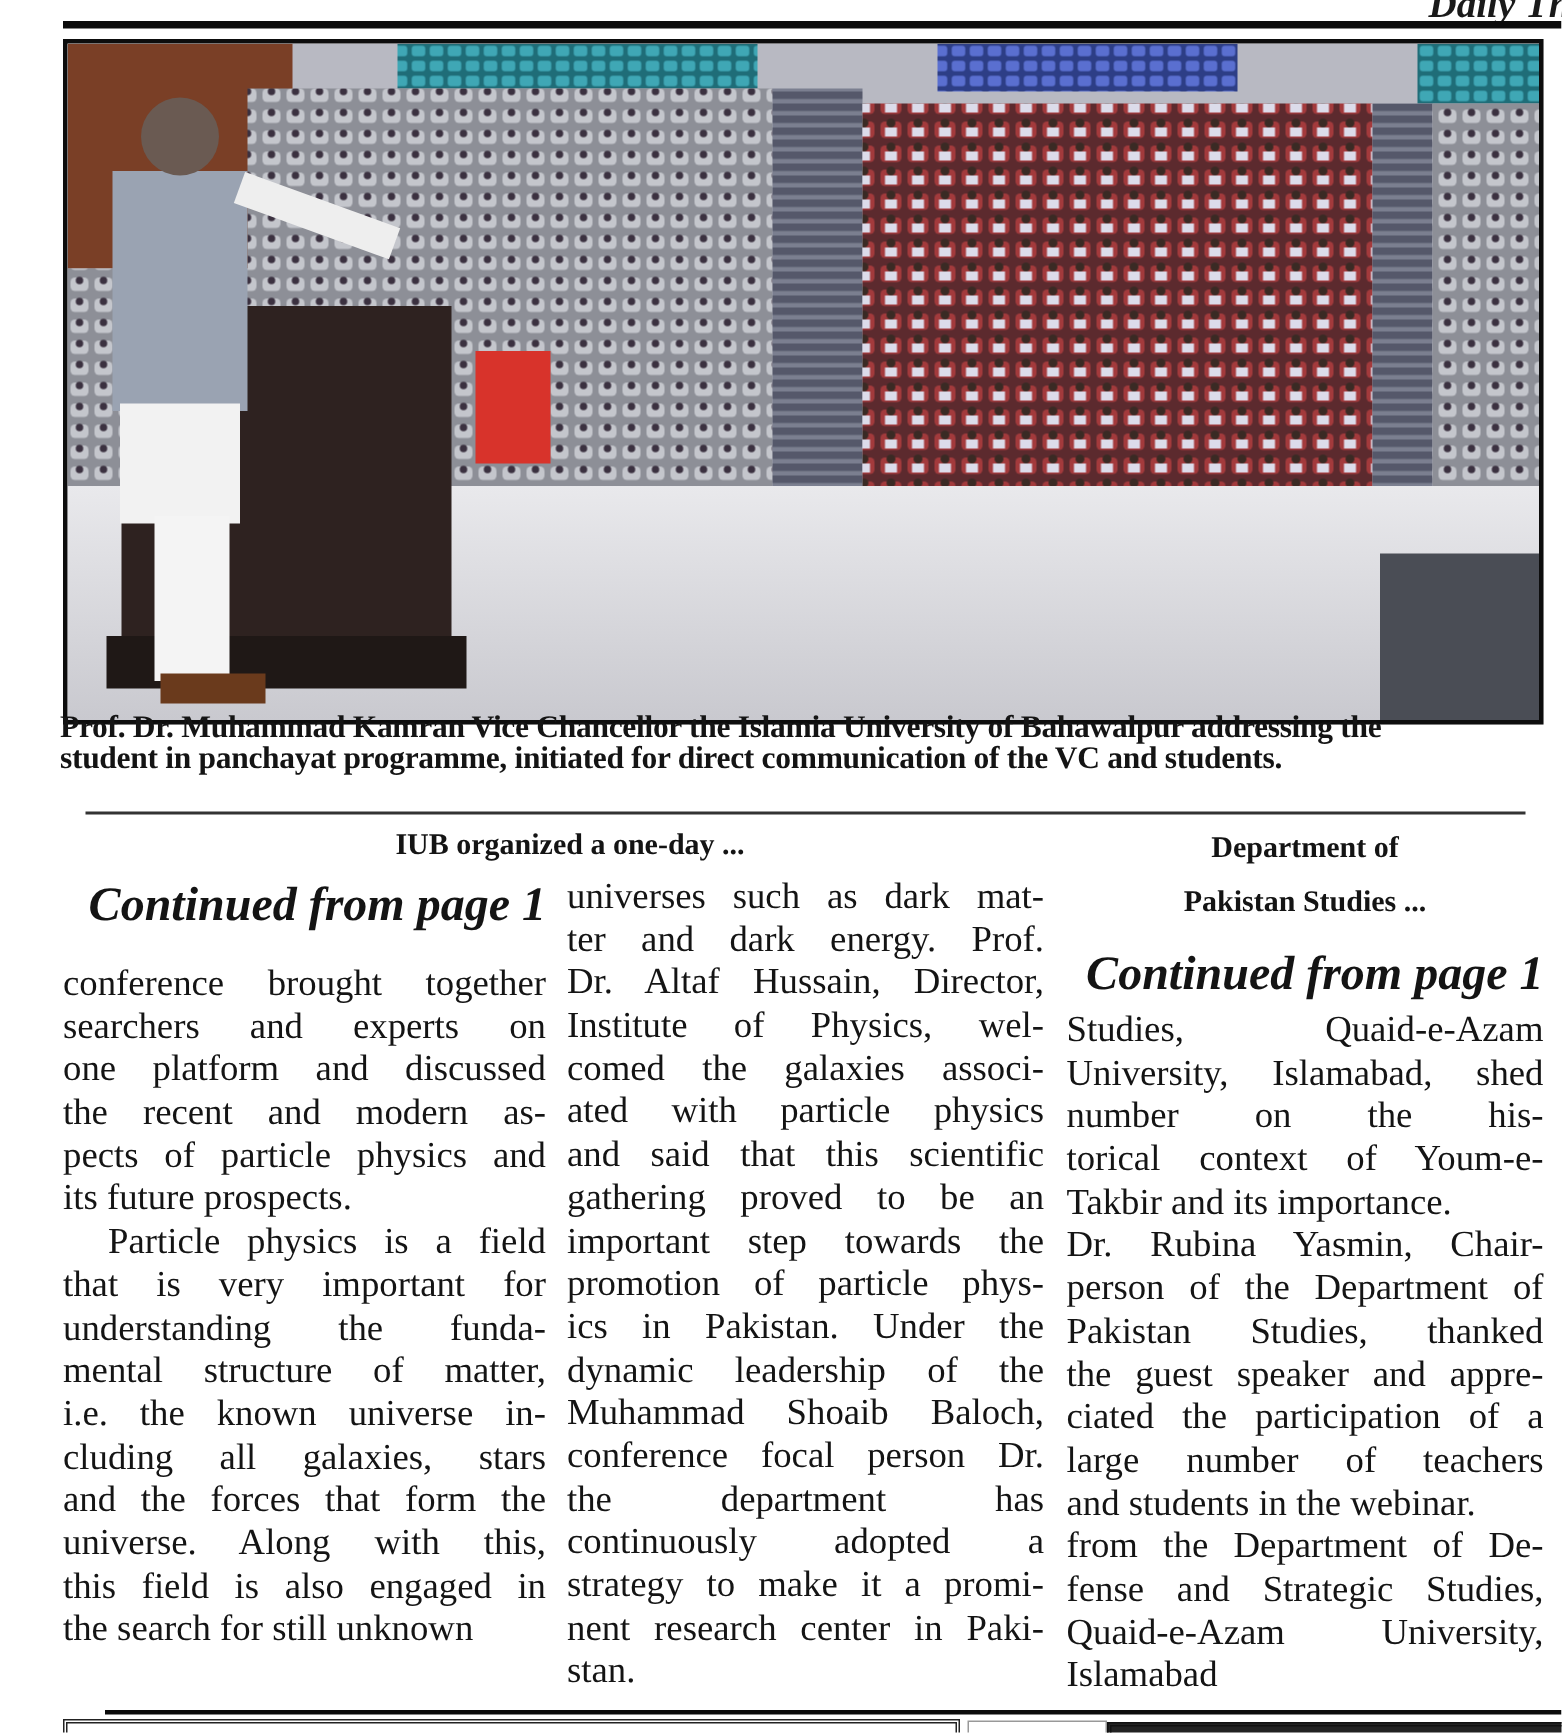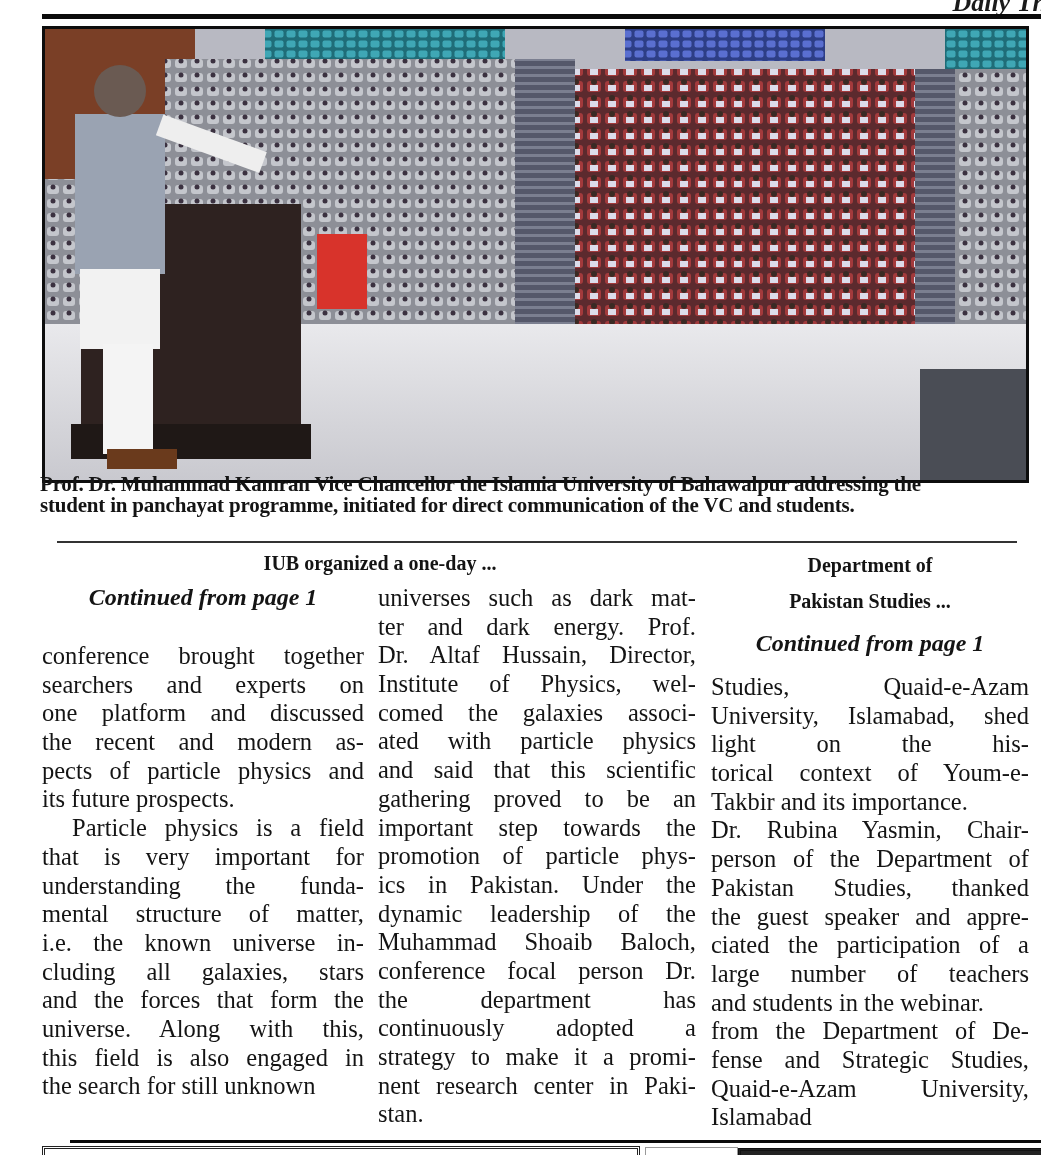--- a/index.html
+++ b/index.html
@@ -13,21 +13,21 @@
   .photo-frame { position:absolute; left:42px; top:26px; width:987px; height:457px;
                  border:3px solid #0d0d0d; box-sizing:border-box; overflow:hidden; background:#ddd; }
   .photo-frame svg { display:block; width:100%; height:100%; }
 
   .caption { position:absolute; left:40px; width:995px; top:474px; text-align:left;
              font-weight:bold; font-size:21px; line-height:21px; letter-spacing:-0.2px; }
   .caption-rule { position:absolute; left:57px; width:960px; top:541px; height:2px; background:#333; }
 
   .col { position:absolute; font-size:24.5px; line-height:28.7px; text-align:justify; }
   .headline { position:absolute; font-weight:bold; text-align:center; font-size:20px; line-height:36px; }
-  .continued { position:absolute; font-style:italic; font-weight:bold; font-size:24px; text-align:center; }
+  .continued { position:absolute; font-style:italic; font-weight:bold; font-size:32px; text-align:right; }
 
   .col1 { left:42px; width:322px; top:642px; }
   .col2 { left:378px; width:318px; top:584px; }
   .col3 { left:711px; width:318px; top:673px; }
 
   .line { display:block; text-align:justify; text-align-last:justify; white-space:nowrap; height:28.7px; }
   .line.last { text-align-last:left; }
   .line.indent { padding-left:30px; }
 
   .bottom-rule { position:absolute; left:70px; right:0; top:1140px; height:3px; background:#0b0b0b; }
@@ -147,21 +147,21 @@
     <span class="line">conference focal person Dr.</span>
     <span class="line">the department has</span>
     <span class="line">continuously adopted a</span>
     <span class="line">strategy to make it a promi-</span>
     <span class="line">nent research center in Paki-</span>
     <span class="line last">stan.</span>
   </div>
 <div class="col col3" id="col3">
     <span class="line">Studies, Quaid-e-Azam</span>
     <span class="line">University, Islamabad, shed</span>
-    <span class="line">light on the his-</span>
+    <span class="line">number on the his-</span>
     <span class="line">torical context of Youm-e-</span>
     <span class="line last">Takbir and its importance.</span>
     <span class="line">Dr. Rubina Yasmin, Chair-</span>
     <span class="line">person of the Department of</span>
     <span class="line">Pakistan Studies, thanked</span>
     <span class="line">the guest speaker and appre-</span>
     <span class="line">ciated the participation of a</span>
     <span class="line">large number of teachers</span>
     <span class="line last">and students in the webinar.</span>
     <span class="line">from the Department of De-</span>

